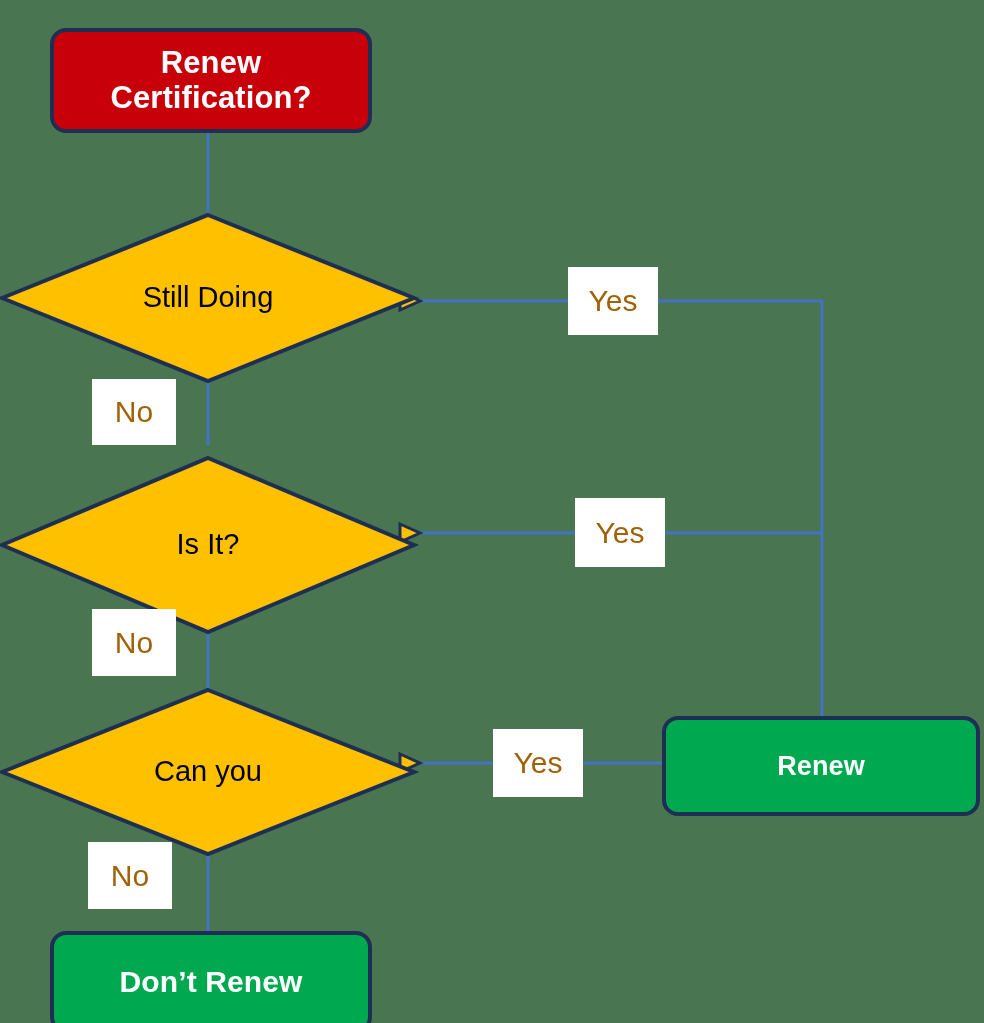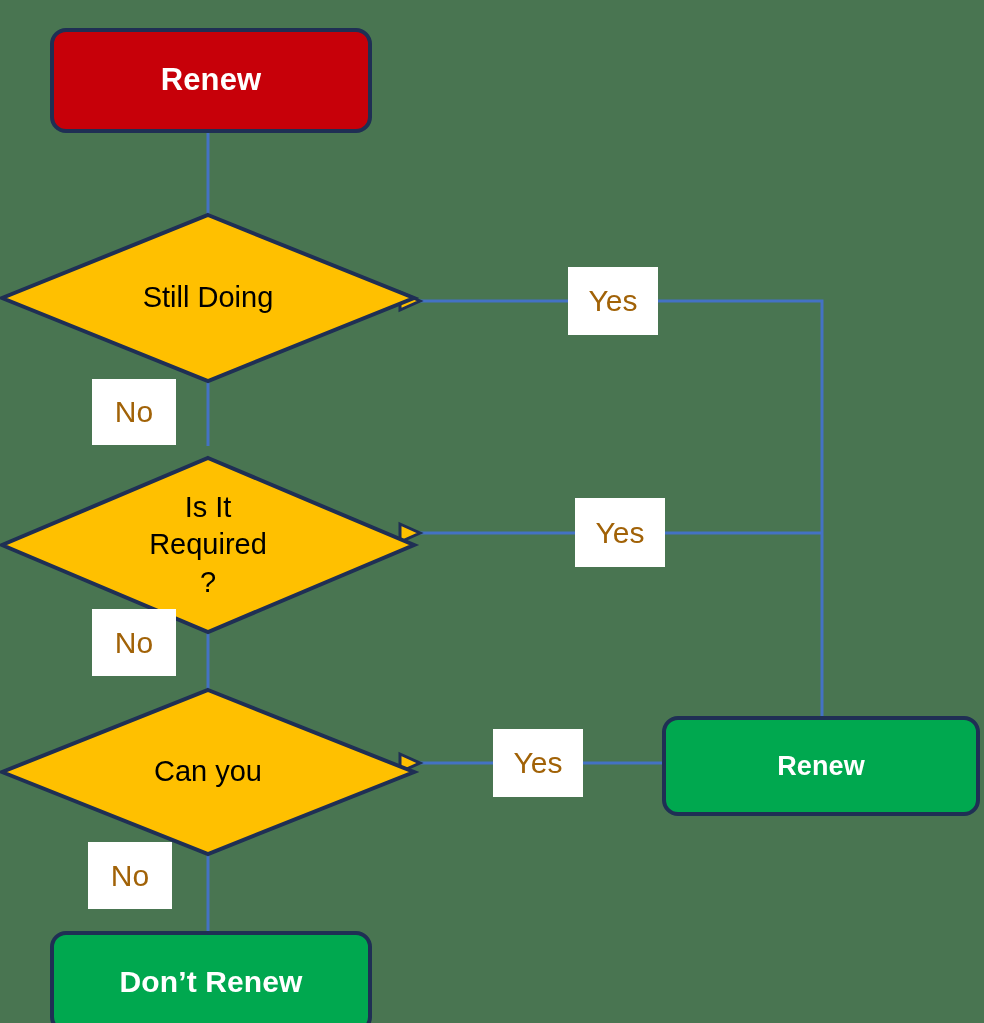--- a/index.html
+++ b/index.html
@@ -73,21 +73,20 @@
     top: 0;
     overflow: visible;
   }
   .diamond .dlabel {
     position: absolute;
     left: 0;
     top: 0;
     width: 100%;
     height: 100%;
     display: flex;
-    flex-direction: column;
     align-items: center;
     justify-content: center;
     color: #000000;
     font-size: 29px;
     font-weight: normal;
     line-height: 1.28;
     text-align: center;
     white-space: pre;
   }
   #diamond-job      { left: 0px;  top: 197px; width: 416px; height: 170px; }
@@ -138,39 +137,38 @@
     </g>
 
     <g fill="#ffc000" stroke="#1f2f54" stroke-width="3" stroke-linejoin="miter">
       <polygon points="400,276 420,285 400,294"></polygon>
       <polygon points="400,508 420,517 400,526"></polygon>
       <polygon points="400,738 420,747 400,756"></polygon>
     </g>
   </svg>
 
   <div id="node-start" class="node-box red">
-    <span><span>Renew</span><br></span>
+    <span><span>Renew</span><br><span>Certification?</span></span>
   </div>
 
   <div id="diamond-job" class="diamond">
     <svg width="416" height="170" viewBox="0 0 416 170">
       <polygon points="208,2 414,85 208,168 2,85" fill="#ffc000" stroke="#1f2f54" stroke-width="4"></polygon>
     </svg>
     <div class="dlabel">
       <span>Still Doing</span>
     </div>
   </div>
 
   <div id="diamond-required" class="diamond">
     <svg width="416" height="178" viewBox="0 0 416 178">
       <polygon points="208,2 414,89 208,176 2,89" fill="#ffc000" stroke="#1f2f54" stroke-width="4"></polygon>
     </svg>
     <div class="dlabel">
       <span>Is It</span>
-      <span>Required</span>
       <span>?</span>
     </div>
   </div>
 
   <div id="diamond-afford" class="diamond">
     <svg width="416" height="168" viewBox="0 0 416 168">
       <polygon points="208,2 414,84 208,166 2,84" fill="#ffc000" stroke="#1f2f54" stroke-width="4"></polygon>
     </svg>
     <div class="dlabel">
       <span>Can you</span>

